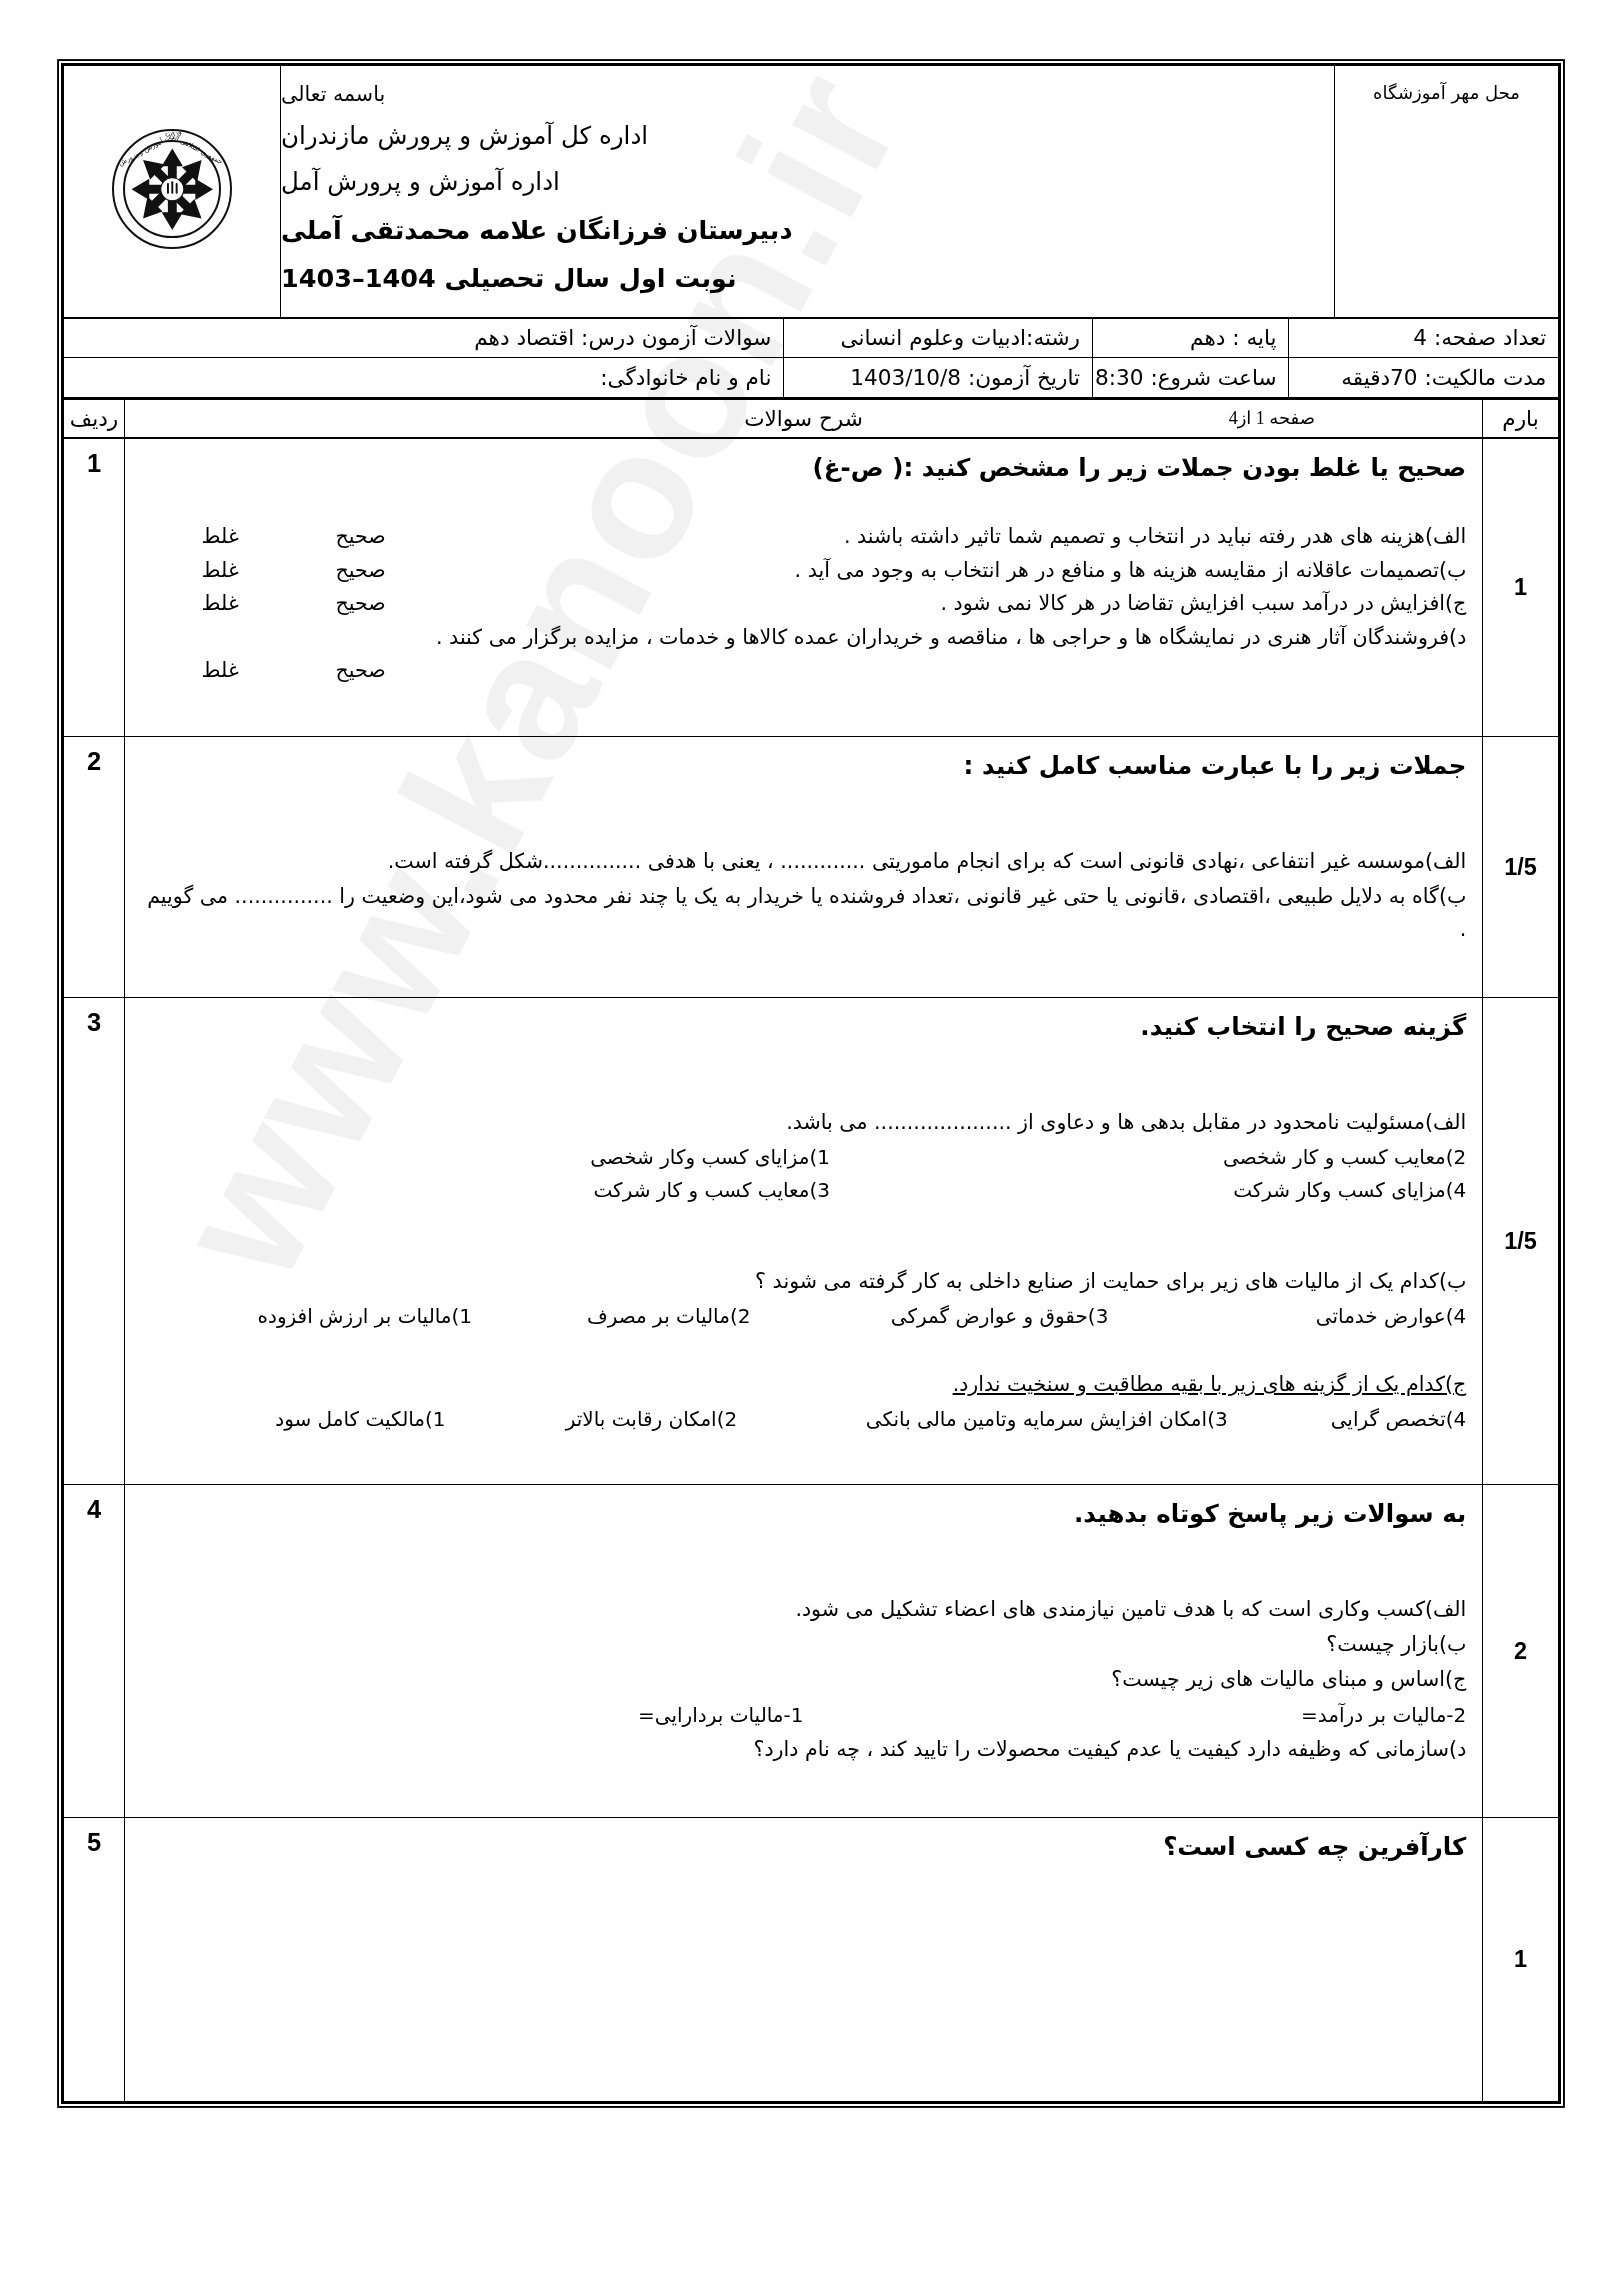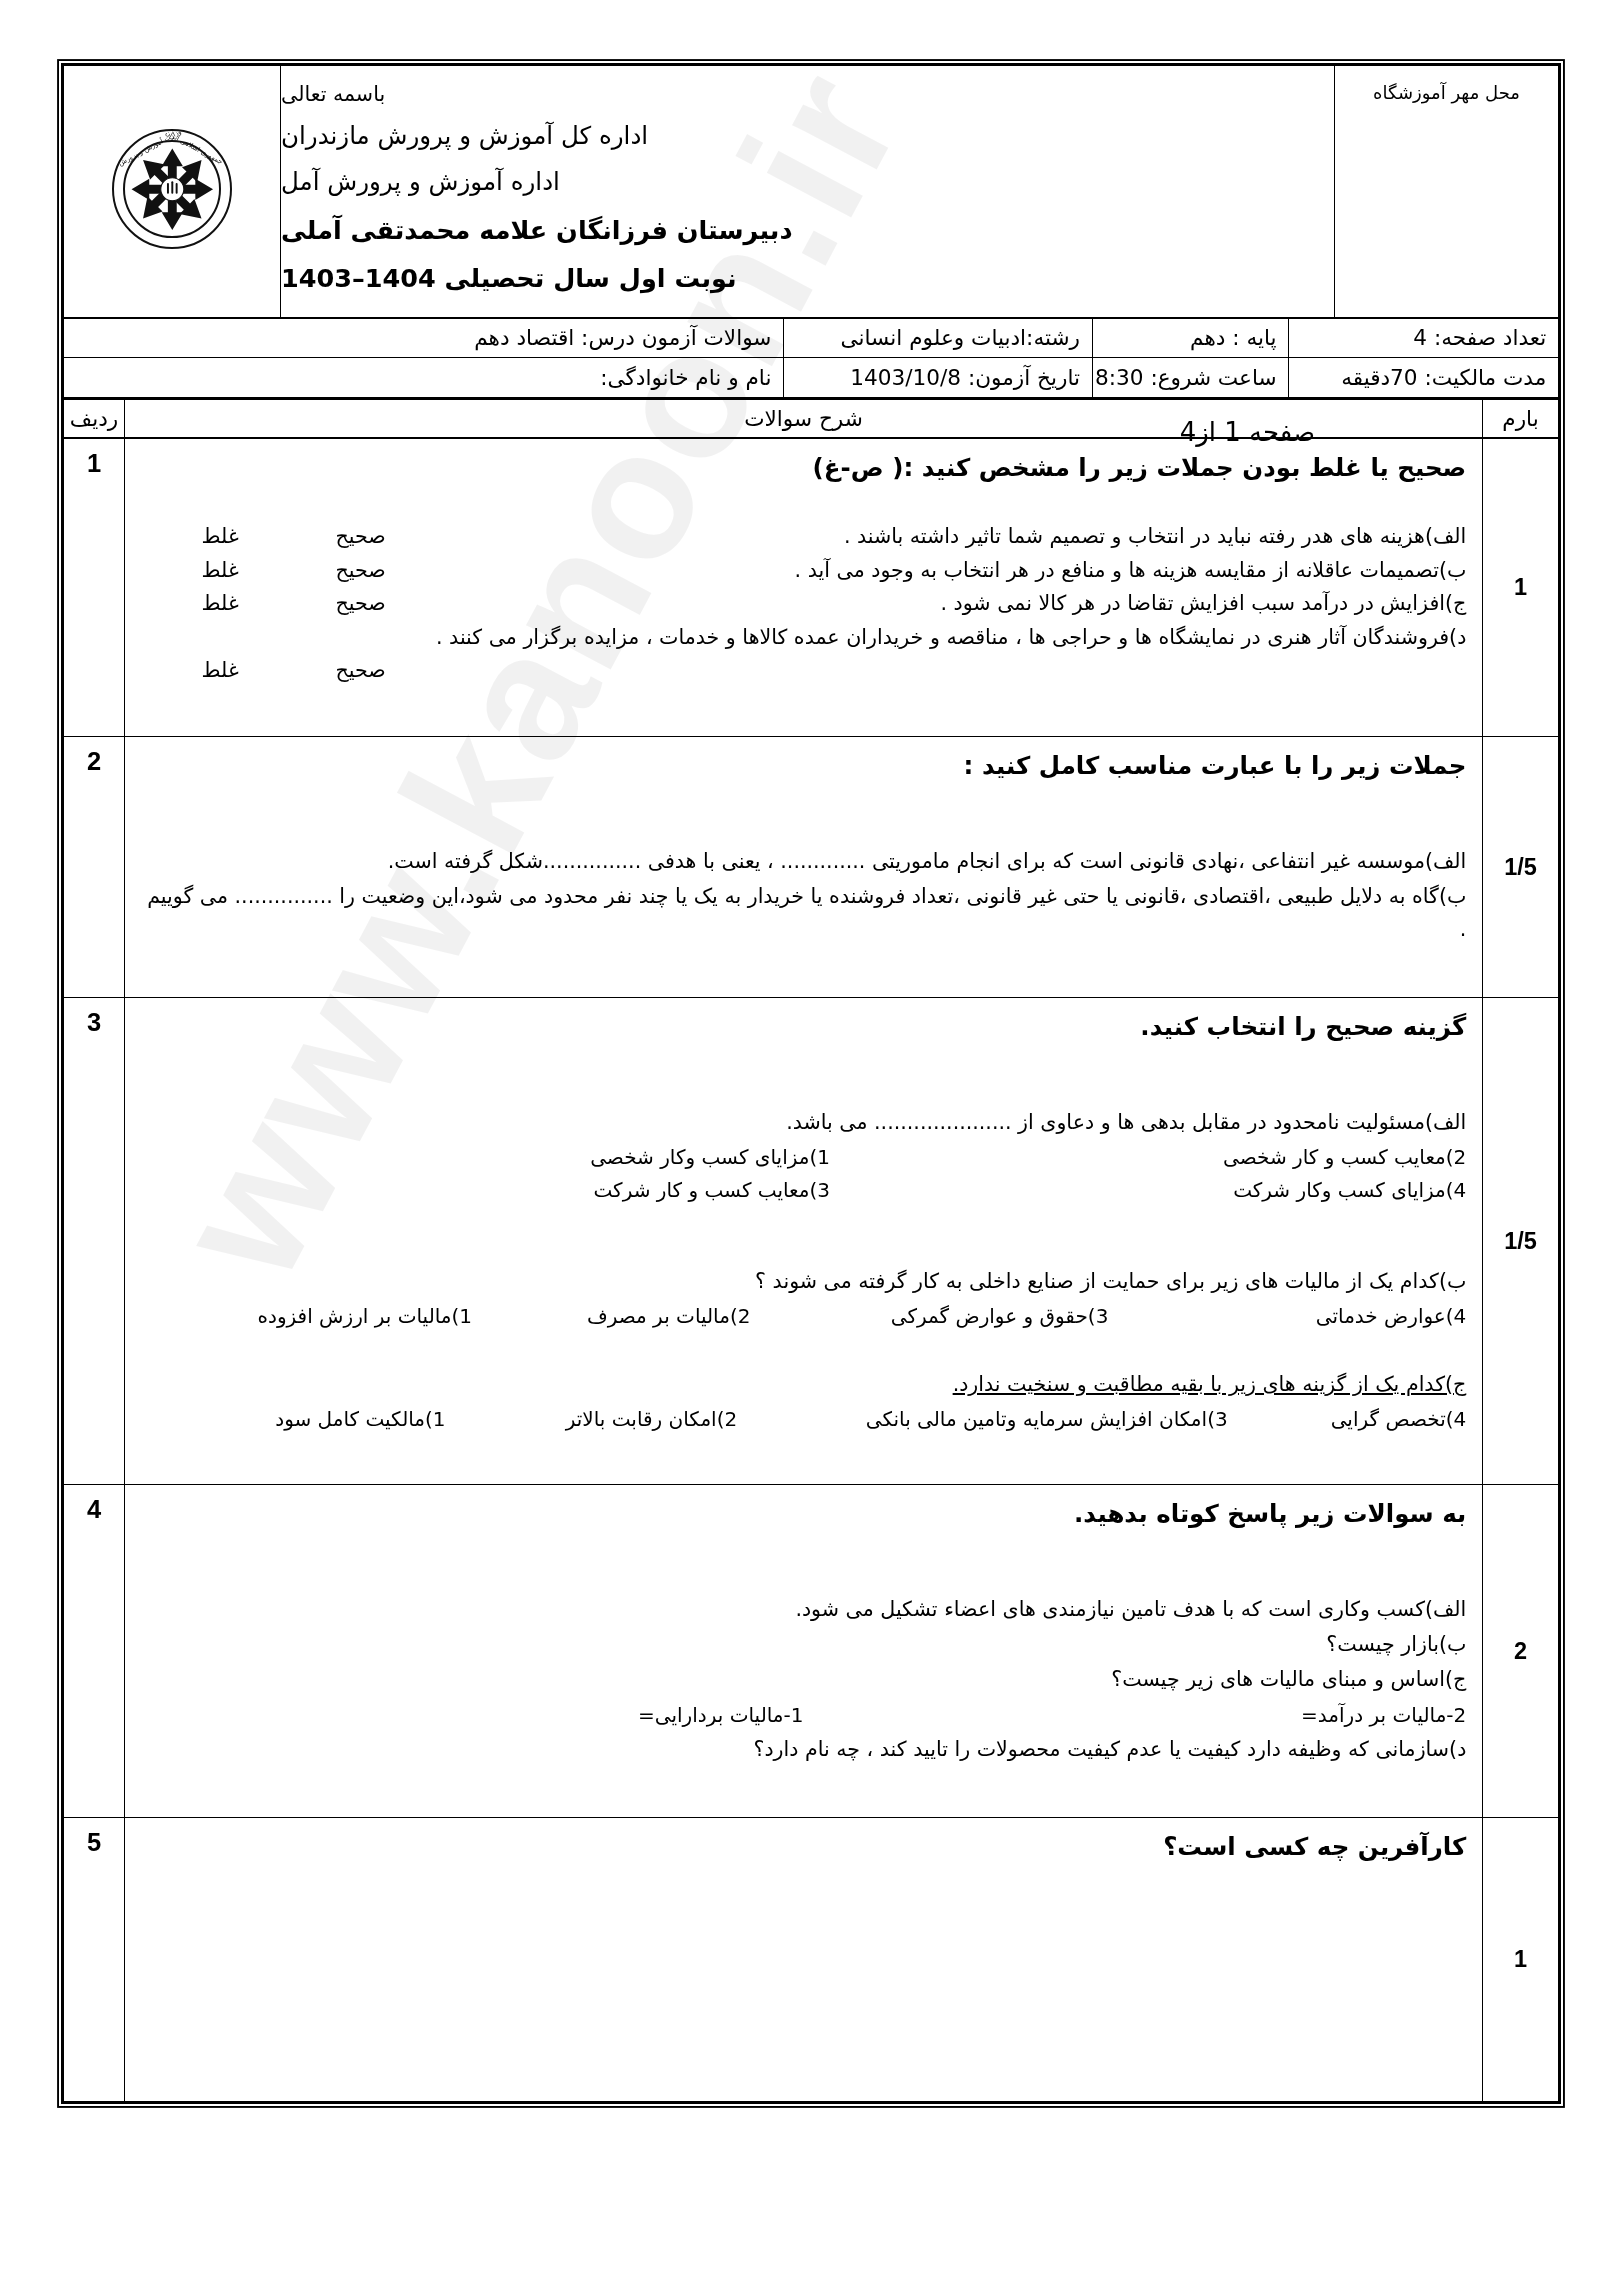--- a/index.html
+++ b/index.html
@@ -97,21 +97,21 @@
   .col-barom{width:76px;}
   .col-body{}
   .col-radif{width:61px;}
 
   .th-row td{
     text-align:center;font-size:21.6px;font-weight:400;padding:5.9px 0;
     border-top:2.9px solid #000;border-bottom:2.9px solid #000;
   }
   .th-desc{position:relative;text-align:center;}
   .th-desc .pageno{
-    position:absolute;right:167px;top:17px;font-size:26px;
+    position:absolute;right:167px;top:7px;font-size:18px;font-family:Liberation Serif, serif;
   }
   .cell-barom{text-align:center;font-size:23.5px;font-weight:700;font-family:"Liberation Sans",sans-serif;}
   .cell-radif{text-align:center;font-size:25.5px;font-weight:700;font-family:"Liberation Sans",sans-serif;vertical-align:top;padding-top:9.8px;}
   .cell-body{padding:9.8px 15.7px 15.7px 15.7px;vertical-align:top;text-align:right;}
 
   .q-title{font-size:24.5px;font-weight:700;margin:3.9px 0 5.9px 0;text-align:right;}
   .q-line{font-size:20.6px;line-height:1.62;margin:2px 0;text-align:right;}
   .sub-opts{display:flex;flex-direction:row-reverse;justify-content:flex-start;font-size:20px;line-height:1.62;}
   .tf-row{display:flex;flex-direction:row;align-items:baseline;font-size:20.6px;line-height:1.62;}
   .tf-stmt{flex:1 1 auto;text-align:right;padding-left:17.6px;}

